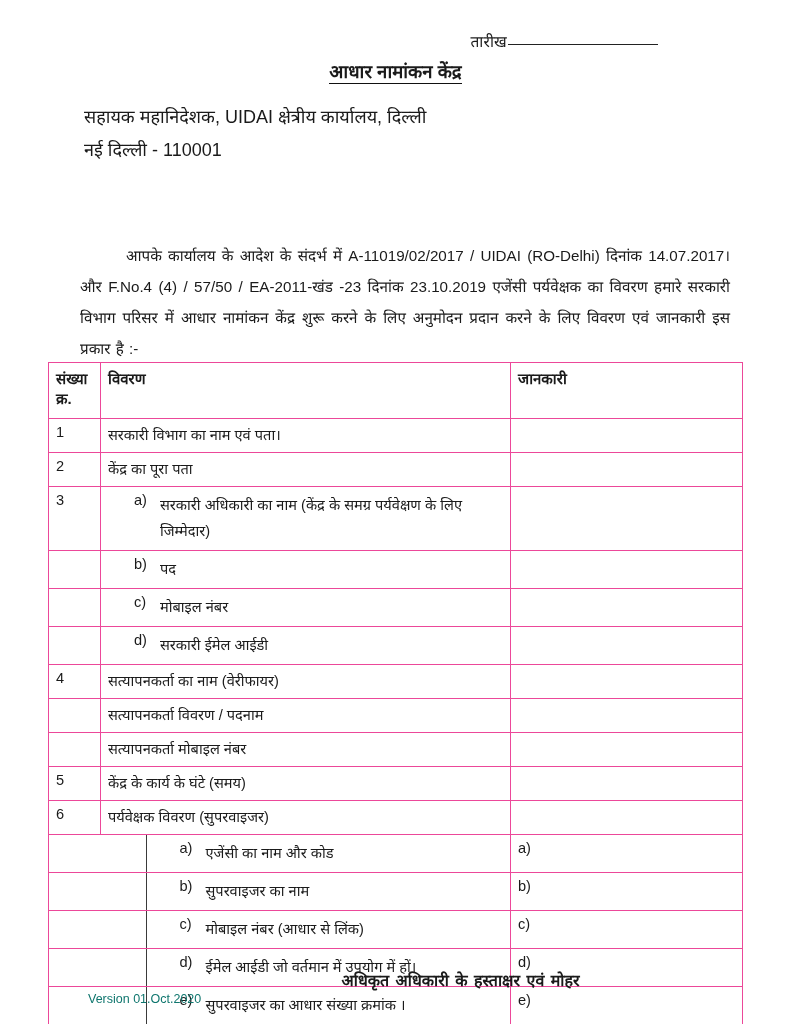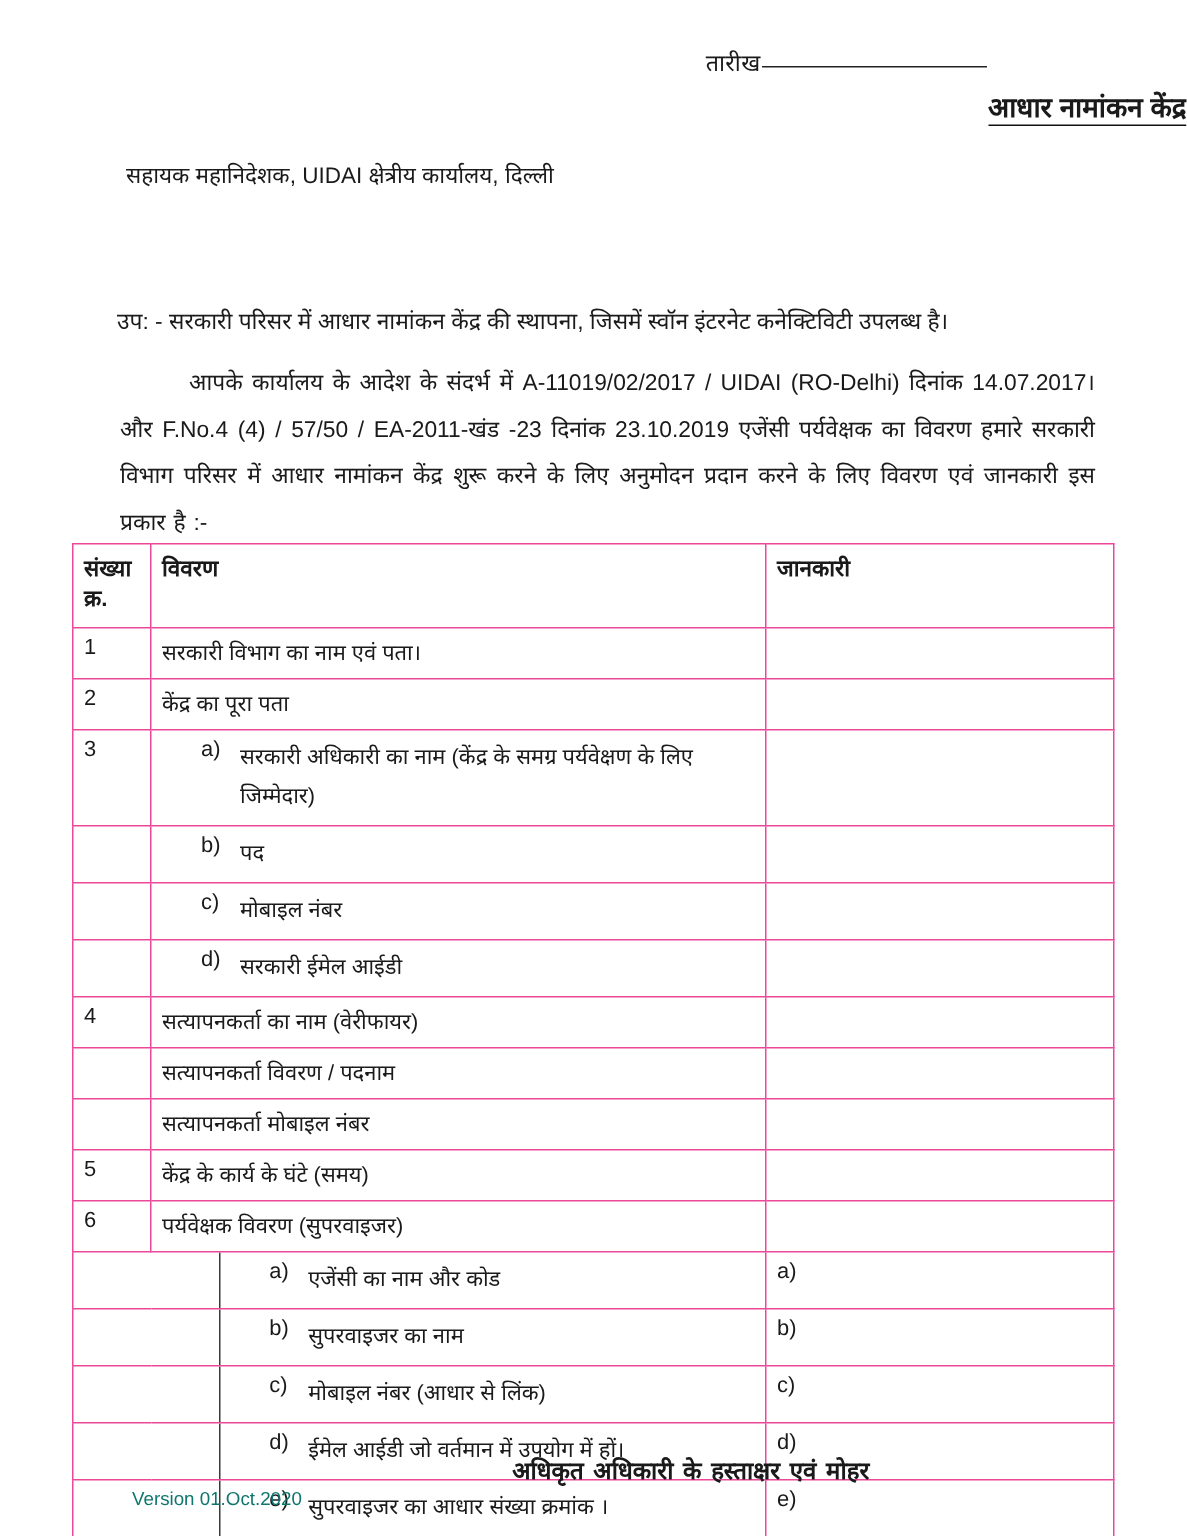--- a/index.html
+++ b/index.html
@@ -39,35 +39,35 @@
     vertical-align: 2px;
     margin-left: 1px;
   }
 
   
   .doc-title {
     position: absolute;
     top: 58px;
     left: 0;
     width: 791px;
-    text-align: right;
+    text-align: center;
     font-size: 18.5px;
     font-weight: bold;
   }
   .doc-title span {
     border-bottom: 1.6px solid #111;
     padding-bottom: 1px;
   }
 
   
   .addr {
     position: absolute;
     left: 84px;
     top: 101px;
-    font-size: 15px;
+    font-size: 18px;
     line-height: 33px;
   }
   .addr div { white-space: nowrap; }
 
   
   .subject {
     position: absolute;
     left: 78px;
     top: 203px;
     font-size: 15.2px;
@@ -189,23 +189,23 @@
   <div class="date-line">
     <span>तारीख</span><span class="date-rule"></span>
   </div>
 
   <div class="doc-title">
     <span>आधार नामांकन केंद्र</span>
   </div>
 
   <div class="addr">
     <div>सहायक महानिदेशक, UIDAI क्षेत्रीय कार्यालय, दिल्ली</div>
+    <div>नई दिल्ली - 110001</div>
   </div>
 
-  <div class="subject">उप: - सरकारी परिसर में आधार नामांकन केंद्र की स्थापना, जिसमें स्वॉन इंटरनेट कनेक्टिविटी उपलब्ध है।</div>
 
   <div class="body-para">आपके कार्यालय के आदेश के संदर्भ में A-11019/02/2017 / UIDAI (RO-Delhi) दिनांक 14.07.2017। और F.No.4 (4) / 57/50 / EA-2011-खंड -23 दिनांक 23.10.2019 एजेंसी पर्यवेक्षक का विवरण हमारे सरकारी विभाग परिसर में आधार नामांकन केंद्र शुरू करने के लिए अनुमोदन प्रदान करने के लिए विवरण एवं जानकारी इस प्रकार है :-</div>
 
   <table class="tbl">
     <colgroup>
       <col class="col-num">
       <col class="col-desc">
       <col class="col-info">
     </colgroup>
     <thead>

